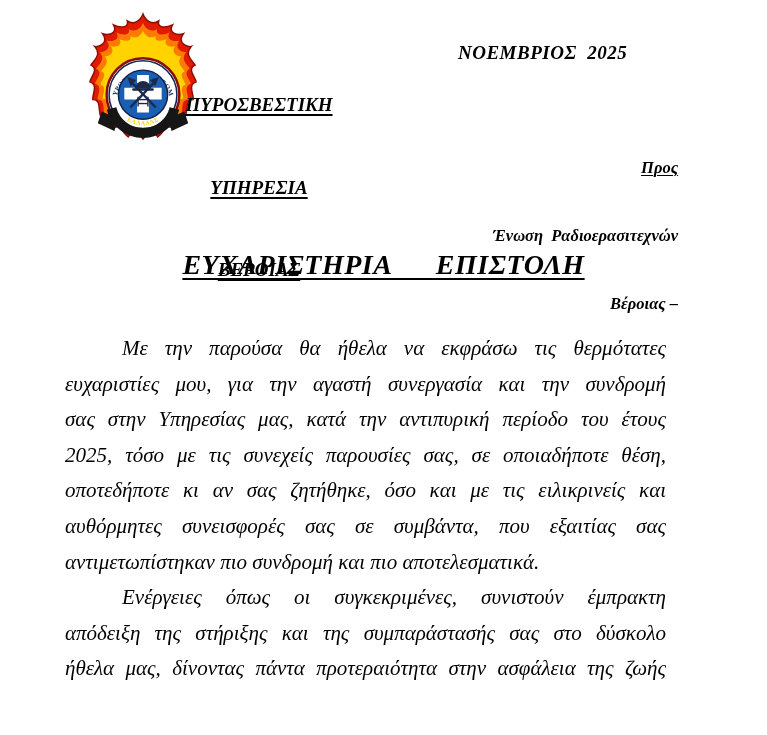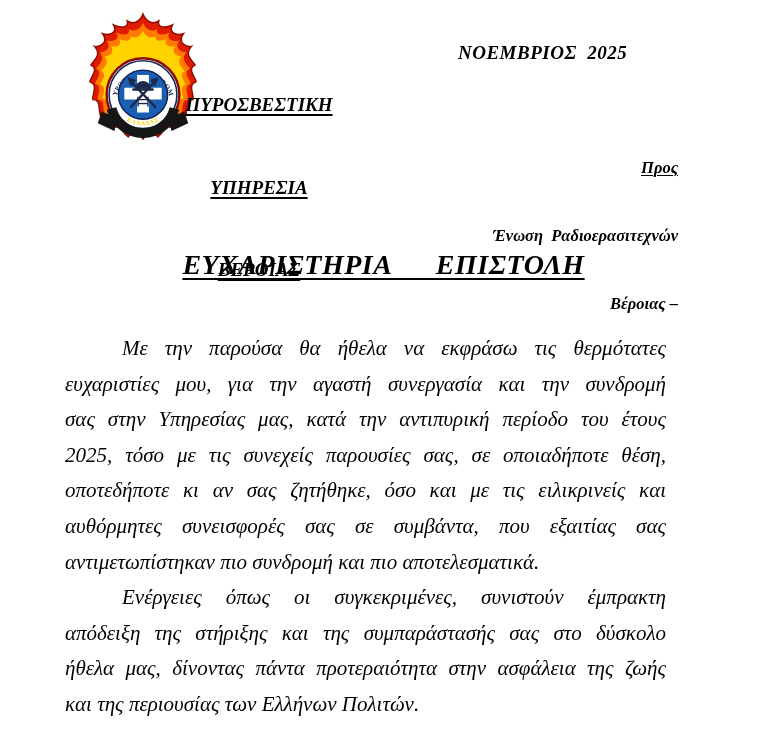--- a/index.html
+++ b/index.html
@@ -157,14 +157,13 @@
   <div class="bline j ind">Με  την  παρούσα  θα  ήθελα  να  εκφράσω  τις  θερμότατες</div>
   <div class="bline j">ευχαριστίες μου, για την αγαστή συνεργασία και την συνδρομή</div>
   <div class="bline j">σας στην Υπηρεσίας μας, κατά την αντιπυρική περίοδο του έτους</div>
   <div class="bline j">2025, τόσο με τις συνεχείς παρουσίες σας, σε οποιαδήποτε θέση,</div>
   <div class="bline j">οποτεδήποτε κι αν σας ζητήθηκε, όσο και με τις ειλικρινείς και</div>
   <div class="bline j">αυθόρμητες συνεισφορές σας σε συμβάντα, που εξαιτίας σας</div>
   <div class="bline">αντιμετωπίστηκαν πιο συνδρομή και πιο αποτελεσματικά.</div>
   <div class="bline j ind">Ενέργειες όπως οι συγκεκριμένες, συνιστούν έμπρακτη</div>
   <div class="bline j">απόδειξη της στήριξης και της συμπαράστασής σας στο δύσκολο</div>
   <div class="bline j">ήθελα μας, δίνοντας πάντα προτεραιότητα στην ασφάλεια της ζωής</div>
-  <div class="bline">και της περιουσίας των Ελλήνων Πολιτών.</div>
 </div>
 
 </body></html>

